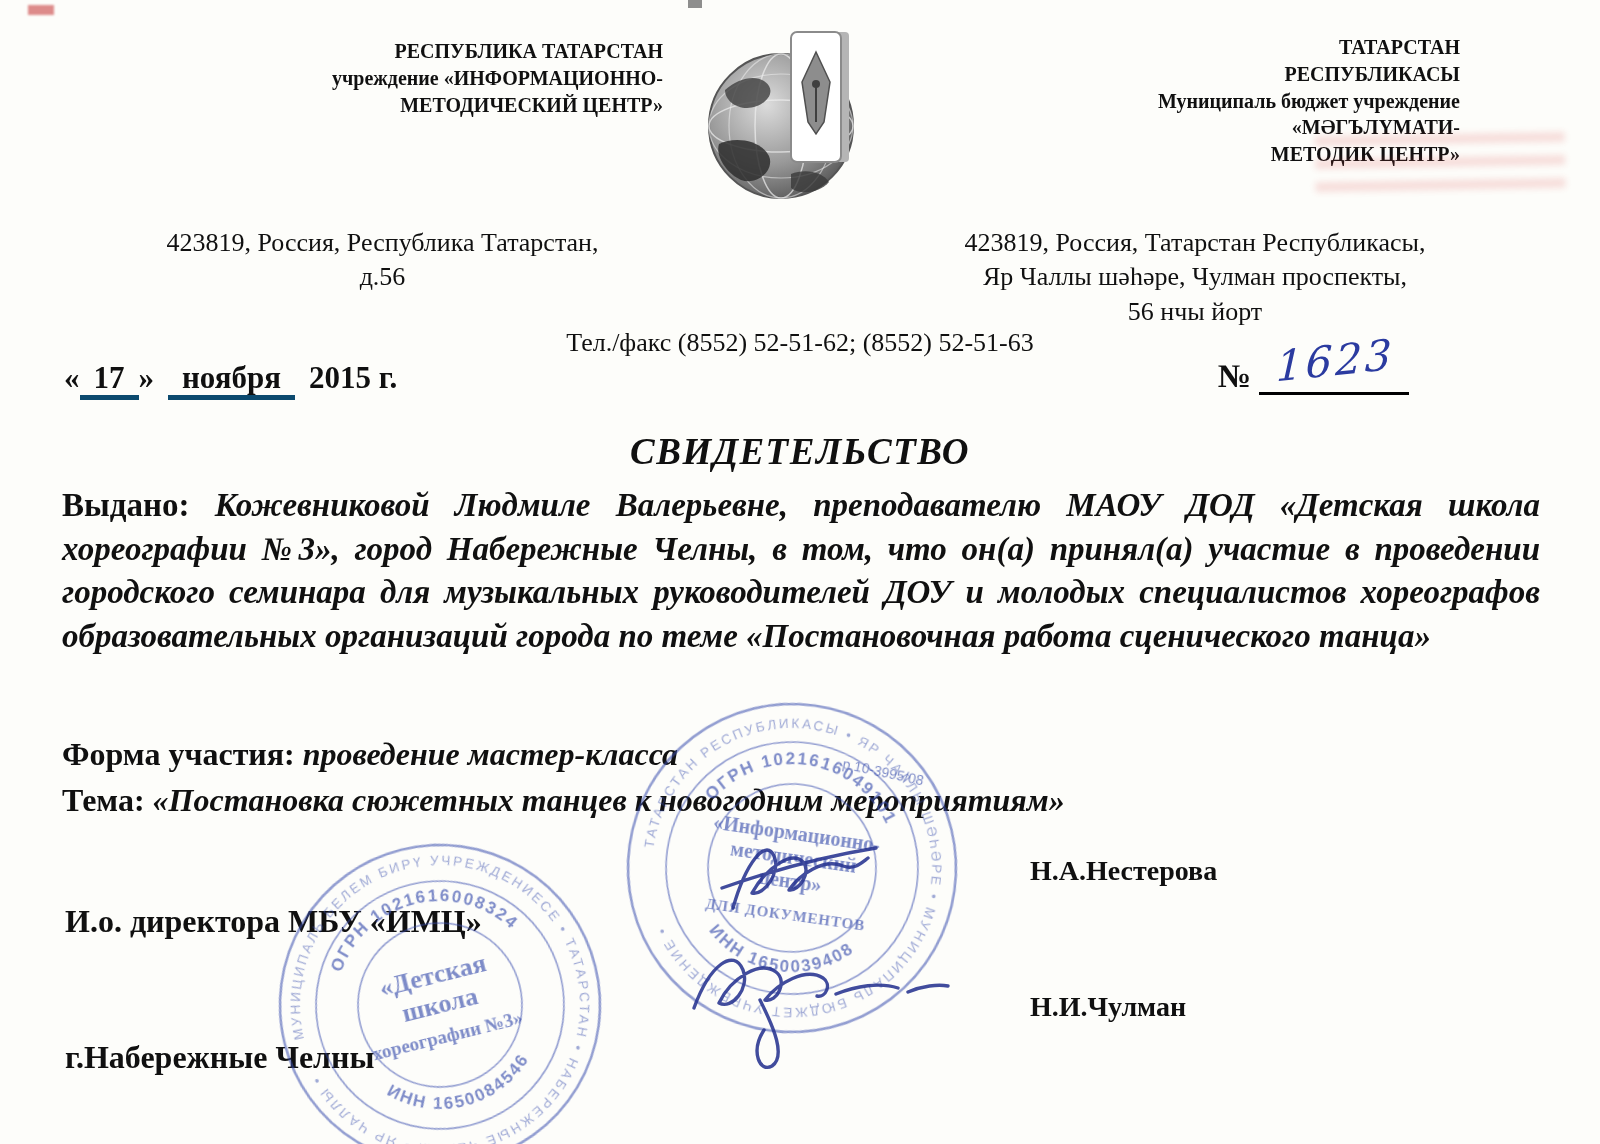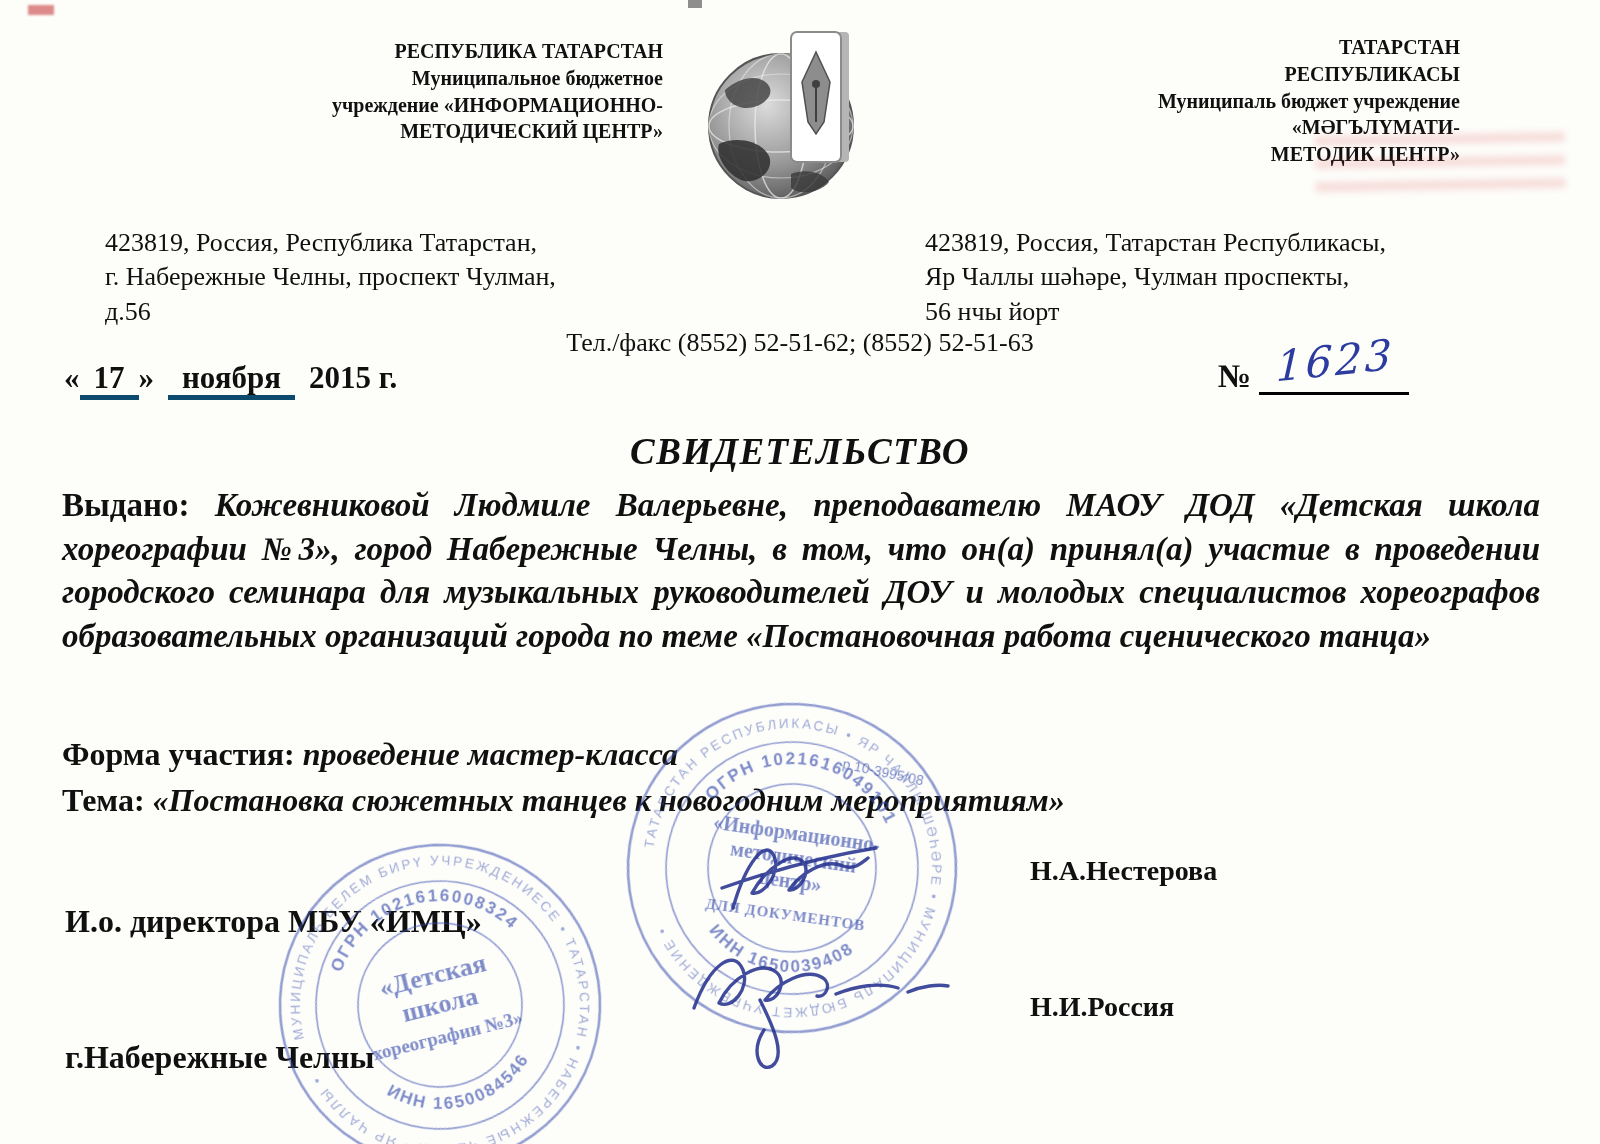--- a/index.html
+++ b/index.html
@@ -6,21 +6,21 @@
   .page{
     position:relative;width:1600px;height:1144px;margin:0 auto;
     background:#fdfdfa;overflow:hidden;color:#101010;
     font-family:"Liberation Serif","DejaVu Serif",serif;
   }
   
   .org{position:absolute;text-align:right;font-weight:bold;font-size:20px;line-height:1.34;}
   .org-left{left:118px;top:38px;width:545px;}
   .org-right{left:930px;top:34px;width:530px;}
   .logo{position:absolute;left:695px;top:24px;width:200px;height:190px;}
-  .addr{position:absolute;text-align:left;font-size:26px;line-height:1.32;}
+  .addr{position:absolute;text-align:center;font-size:26px;line-height:1.32;}
   .addr-left{left:105px;top:226px;width:555px;}
   .addr-right{left:925px;top:226px;width:540px;}
   .phone{position:absolute;left:0;top:328px;width:100%;text-align:center;font-size:26px;}
   
   .dateline{position:absolute;left:64px;top:360px;font-size:31px;font-weight:bold;}
   .u{border-bottom:5px solid #0c4a6e;padding:0 14px;}
   .dateline .gap{display:inline-block;width:14px;}
   .docnum{position:absolute;left:1218px;top:356px;font-size:33px;font-weight:bold;}
   .num-line{display:inline-block;width:150px;height:36px;border-bottom:3px solid #000;margin-left:8px;vertical-align:bottom;}
   .handwritten{
@@ -59,21 +59,20 @@
   .mark-tl{position:absolute;left:28px;top:5px;width:26px;height:10px;background:rgba(195,45,45,.55);filter:blur(1px);}
   .mark-top{position:absolute;left:688px;top:0;width:14px;height:8px;background:#333;opacity:.55;}
 </style>
 </head>
 <body>
 
 <div class="page">
 
   <div class="org org-left">
     <div>РЕСПУБЛИКА ТАТАРСТАН</div>
-    <div>Муниципальное бюджетное</div>
     <div>учреждение «ИНФОРМАЦИОННО-</div>
     <div>МЕТОДИЧЕСКИЙ ЦЕНТР»</div>
   </div>
 
   <div class="logo">
     <svg viewBox="0 0 200 190" width="200" height="190">
       <defs>
         <radialGradient id="gGlobe" cx="40%" cy="35%" r="75%">
           <stop offset="0%" stop-color="#dcdcdc"></stop>
           <stop offset="55%" stop-color="#9a9a9a"></stop>
@@ -99,21 +98,20 @@
   <div class="org org-right">
     <div>ТАТАРСТАН</div>
     <div>РЕСПУБЛИКАСЫ</div>
     <div>Муниципаль бюджет учреждение</div>
     <div>«МӘГЪЛҮМАТИ-</div>
     <div>МЕТОДИК ЦЕНТР»</div>
   </div>
 
   <div class="addr addr-left">
     <div>423819, Россия, Республика Татарстан,</div>
-    <div>г. Набережные Челны, проспект Чулман,</div>
     <div>д.56</div>
   </div>
   <div class="addr addr-right">
     <div>423819, Россия, Татарстан Республикасы,</div>
     <div>Яр Чаллы шәһәре, Чулман проспекты,</div>
     <div>56  нчы йорт</div>
   </div>
 
   <div class="phone">Тел./факс (8552) 52-51-62; (8552) 52-51-63</div>
 
@@ -135,21 +133,21 @@
     <span class="value-italic">проведение мастер-класса</span>
   </div>
   <div class="detail-row row-topic">
     <span>Тема:</span>
     <span class="value-italic">«Постановка сюжетных танцев к новогодним мероприятиям»</span>
   </div>
 
   <div class="sig-label lbl1">И.о. директора МБУ «ИМЦ»</div>
   <div class="sig-name nm1">Н.А.Нестерова</div>
   <div class="sig-label lbl2b">г.Набережные Челны</div>
-  <div class="sig-name nm2">Н.И.Россия</div>
+  <div class="sig-name nm2">Н.И.Чулман</div>
 
   <svg class="overlay" viewBox="0 0 1600 1144">
     <defs>
       <path id="ringOuter" d="M -140 0 A 140 140 0 1 1 140 0 A 140 140 0 1 1 -140 0"></path>
       <path id="ringTop" d="M -104 0 A 104 104 0 0 1 104 0"></path>
       <path id="ringBot" d="M -104 0 A 104 104 0 0 0 104 0"></path>
       <filter id="soften">
           <feGaussianBlur stdDeviation="0.6"></feGaussianBlur>
         </filter>
     </defs>

